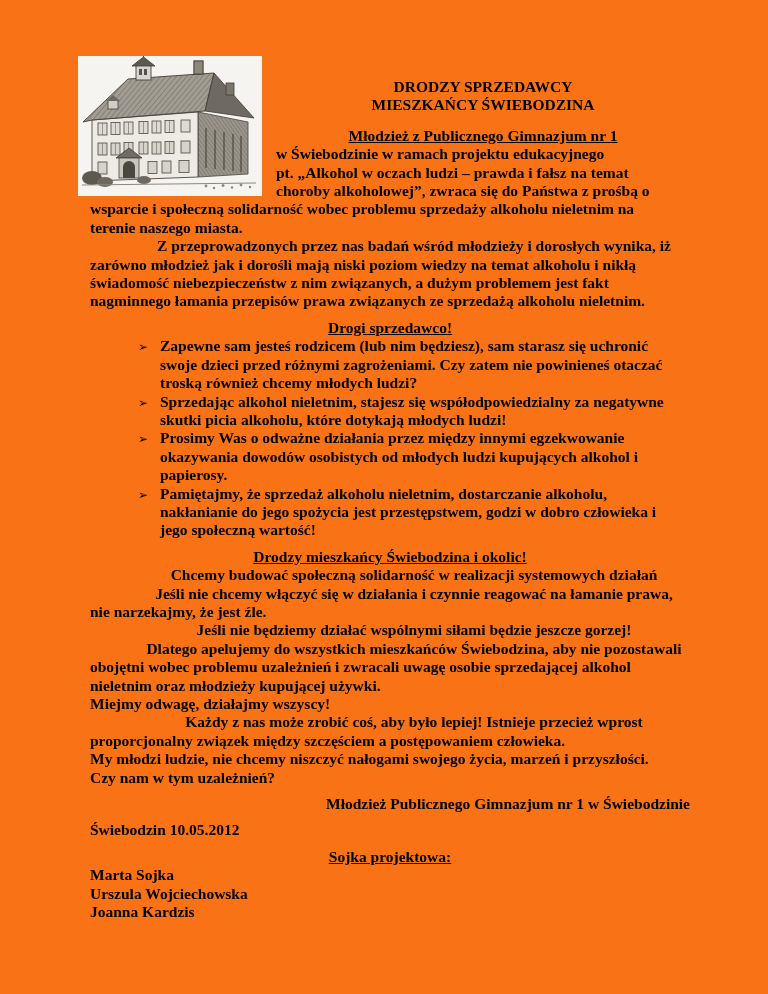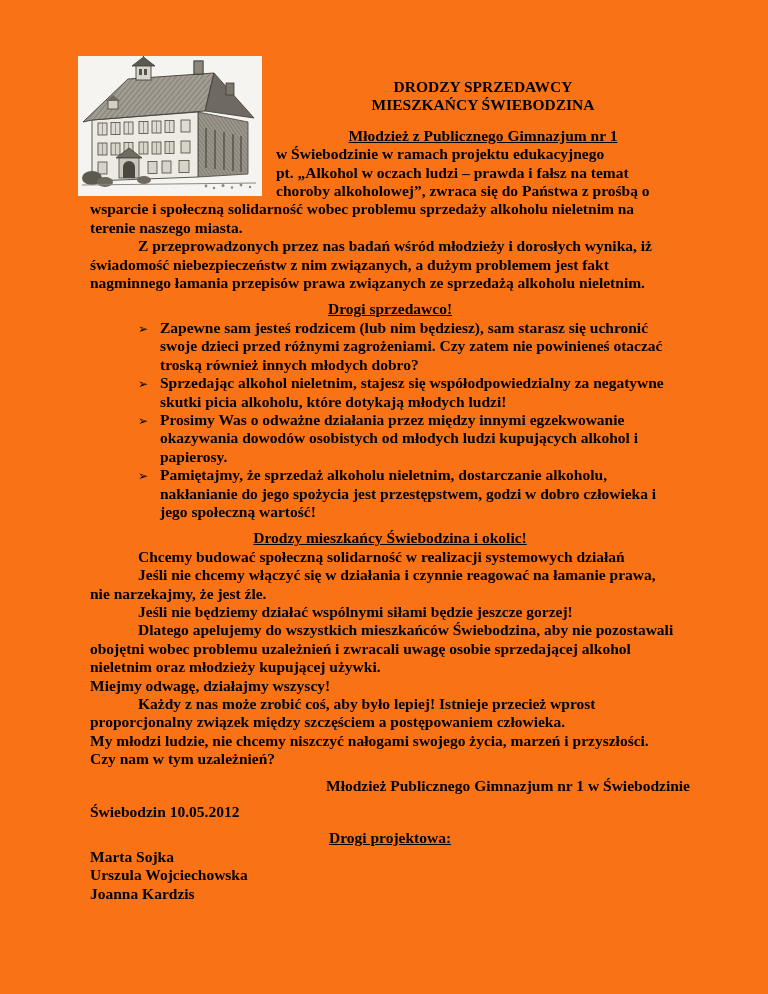--- a/index.html
+++ b/index.html
@@ -16,21 +16,21 @@
   .content{
     padding:56px 78px 0 90px;
   }
   .ln{
     line-height:18.4px;
     white-space:nowrap;
   }
   .center{text-align:center;}
   .right{text-align:right;}
   .und{text-decoration:underline;text-align:center;}
-  .ind{padding-left:48px;}
+  .ind{padding-left:48px;text-align:center;}
   .gap8{height:8px;}
   .gap12{height:12px;}
   .school-image{
     float:left;
     width:184px;height:140px;
     margin:0 14px 2px -12px;
   }
   .bullets{margin:0;padding:0;}
   .bullet-item{
     position:relative;
@@ -160,32 +160,33 @@
     <div class="gap12"></div>
 
     <div class="ln center und">Młodzież z Publicznego Gimnazjum nr 1</div>
     <div class="ln">w Świebodzinie w ramach projektu edukacyjnego</div>
     <div class="ln">pt. „Alkohol w oczach ludzi – prawda i fałsz na temat</div>
     <div class="ln">choroby alkoholowej”, zwraca się do Państwa z prośbą o</div>
     <div class="ln">wsparcie i społeczną solidarność wobec problemu sprzedaży alkoholu nieletnim na</div>
     <div class="ln">terenie naszego miasta.</div>
 
     <div class="ln ind">Z przeprowadzonych przez nas badań wśród młodzieży i dorosłych wynika, iż</div>
+    <div class="ln">zarówno młodzież jak i dorośli mają niski poziom wiedzy na temat alkoholu i nikłą</div>
     <div class="ln">świadomość niebezpieczeństw z nim związanych, a dużym problemem jest fakt</div>
     <div class="ln">nagminnego łamania przepisów prawa związanych ze sprzedażą alkoholu nieletnim.</div>
 
     <div class="gap8"></div>
 
     <div class="ln und">Drogi sprzedawco!</div>
     <div class="bullets">
       <div class="bullet-item">
         <span class="bullet-marker">➢</span>
         <div class="ln">Zapewne sam jesteś rodzicem (lub nim będziesz), sam starasz się uchronić</div>
         <div class="ln">swoje dzieci przed różnymi zagrożeniami. Czy zatem nie powinieneś otaczać</div>
-        <div class="ln">troską również innych młodych dobro?</div>
+        <div class="ln">troską również chcemy młodych ludzi?</div>
       </div>
       <div class="bullet-item">
         <span class="bullet-marker">➢</span>
         <div class="ln">Sprzedając alkohol nieletnim, stajesz się współodpowiedzialny za negatywne</div>
         <div class="ln">skutki picia alkoholu, które dotykają młodych ludzi!</div>
       </div>
       <div class="bullet-item">
         <span class="bullet-marker">➢</span>
         <div class="ln">Prosimy Was o odważne działania przez między innymi egzekwowanie</div>
         <div class="ln">okazywania dowodów osobistych od młodych ludzi kupujących alkohol i</div>
@@ -218,19 +219,19 @@
     <div class="gap8"></div>
 
     <div class="ln right">Młodzież Publicznego Gimnazjum nr 1 w Świebodzinie</div>
 
     <div class="gap8"></div>
 
     <div class="ln">Świebodzin 10.05.2012</div>
 
     <div class="gap8"></div>
 
-    <div class="ln und">Drogi projektowa:</div>
+    <div class="ln und">Sojka projektowa:</div>
     <div class="ln">Marta Sojka</div>
     <div class="ln">Urszula Wojciechowska</div>
     <div class="ln">Joanna Kardzis</div>
 
   </div>
 </div>
 
 </body></html>

